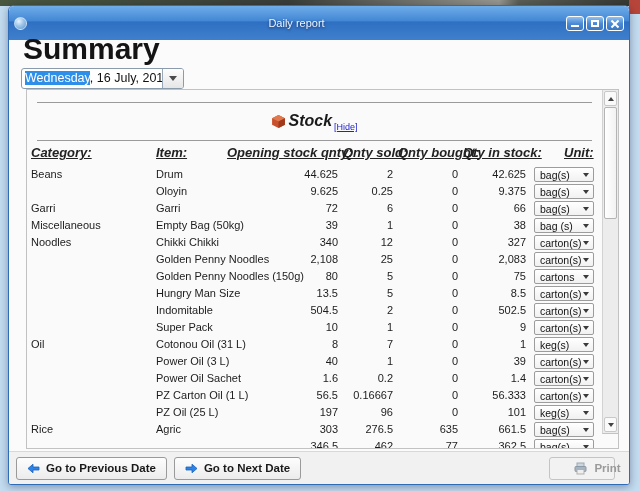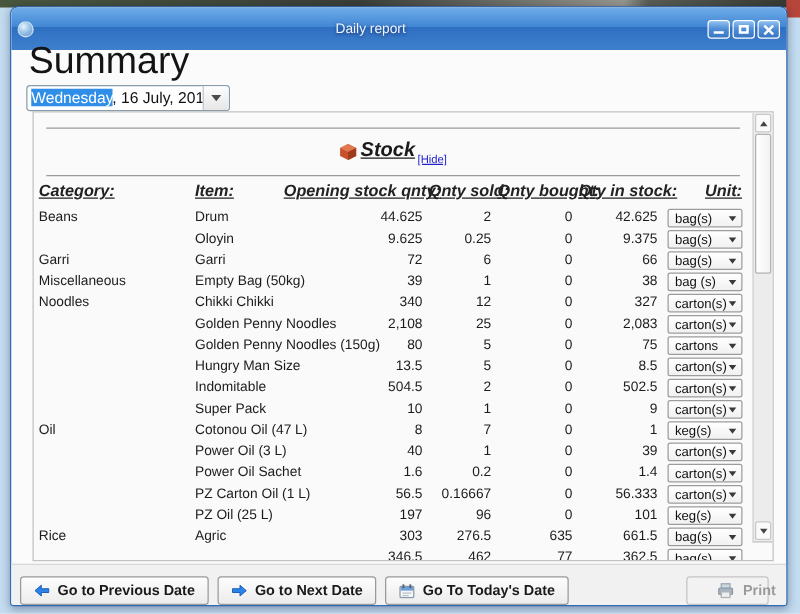--- a/index.html
+++ b/index.html
@@ -26,41 +26,41 @@
   .win-buttons { display:flex; gap:2px; flex:0 0 auto; }
   .win-btn { width:18px; height:15px; border-radius:3px; border:1px solid #ffffff;
     background:linear-gradient(#8fc0ef,#4d8bd6 50%,#3a77c2); position:relative; cursor:pointer; }
   .glyph-min { position:absolute; left:4px; bottom:3px; width:8px; height:2px; background:#fff; }
   .glyph-max { position:absolute; left:4px; top:3px; width:8px; height:7px; border:2px solid #fff; }
   .glyph-close-a, .glyph-close-b { position:absolute; left:3px; top:6px; width:10px; height:2px; background:#fff; }
   .glyph-close-a { transform:rotate(45deg); }
   .glyph-close-b { transform:rotate(-45deg); }
 
   
-  .page-heading { position:absolute; left:14px; top:26px; font-size:30px; font-weight:400;
+  .page-heading { position:absolute; left:14px; top:26px; font-size:30px; font-weight:700;
     color:#141414; }
   .date-combo { position:absolute; left:12px; top:62px; width:163px; height:21px;
     background:#fff; border:1px solid #8a9cac; border-radius:3px; display:flex; cursor:pointer; }
   .date-text { flex:1; font-size:12.5px; line-height:19px; padding-left:3px; color:#111;
     white-space:nowrap; overflow:hidden; }
   .date-sel { background:#2f8fe8; color:#fff; }
   .combo-btn { width:21px; border-left:1px solid #98a8b8; border-radius:0 2px 2px 0;
     background:linear-gradient(#fdfdfd,#e6e6e6); display:flex; align-items:center; justify-content:center; }
   .tri-down { width:0; height:0; border-left:4px solid transparent; border-right:4px solid transparent;
     border-top:5px solid #4a4a4a; }
 
   
   .panel { position:absolute; left:17px; top:83px; width:593px; height:360px;
     background:#fafafa; border:1px solid #c2c2c2; overflow:hidden; }
   .rule { position:absolute; left:10px; right:26px; height:0; border-top:1px solid #9a9a9a; }
   .rule1 { top:12px; } .rule2 { top:50px; }
   .stock-head { position:absolute; left:0; right:16px; top:16px; height:30px;
     display:flex; align-items:center; justify-content:center; gap:2px; }
   .stock-title { font-size:16px; font-weight:bold; font-style:italic;
-    text-decoration:underline; color:#1a1a1a; }
+    color:#1a1a1a; }
   .hide-link { font-size:9px; color:#2222cc; text-decoration:underline;
     align-self:flex-end; margin-bottom:4px; cursor:pointer; }
 
   .thead { position:absolute; left:0; right:16px; top:54px; height:20px; }
   .thead .cell { font-size:13px; font-style:italic; font-weight:600;
     text-decoration:underline; color:#222; }
   .tbody { position:absolute; left:0; right:16px; top:76px; bottom:0; overflow:hidden; }
   .trow { position:relative; height:17px; }
   .cell { position:absolute; top:0; height:17px; line-height:17px; font-size:11px; color:#1c1c1c;
     white-space:nowrap; }
@@ -87,21 +87,21 @@
   .tri-up-sm { width:0; height:0; border-left:3.5px solid transparent; border-right:3.5px solid transparent;
     border-bottom:4px solid #444; }
   .tri-down-sm { width:0; height:0; border-left:3.5px solid transparent; border-right:3.5px solid transparent;
     border-top:4px solid #444; }
   .sb-thumb { position:absolute; left:1px; right:1px; top:17px; height:112px;
     background:linear-gradient(90deg,#ffffff,#f2f2f2); border:1px solid #b4b4b4; border-radius:2px; }
 
   
   .footer { position:absolute; left:0; right:0; bottom:0; height:33px;
     background:#f1f1f1; border-top:1px solid #d8d8d8;
-    display:flex; align-items:flex-end; padding:0 7px; gap:7px; }
+    display:flex; align-items:center; padding:0 7px; gap:7px; }
   .btn { height:23px; display:inline-flex; align-items:center; gap:6px; padding:0 10px;
     background:linear-gradient(#fdfdfd,#ececec); border:1px solid #9a9a9a; border-radius:3px;
     font-size:11.5px; font-weight:600; color:#1a1a1a; cursor:pointer; }
   .btn svg { flex:0 0 auto; }
   .btn-print { margin-left:auto; margin-right:7px; width:66px; justify-content:center;
     background:#f2f2f2; border-color:#c4c4c4; color:#9a9a9a; cursor:default;padding-left:40px; }
 </style>
 </head>
 <body>
 
@@ -284,21 +284,21 @@
     <span class="cell c-bought">0</span>
     <span class="cell c-stock">9</span>
     <span class="unit-combo">
             <span>carton(s)</span>
             <span class="tri-sm"></span>
           </span>
   </div>
 
   <div class="trow">
     <span class="cell c-cat">Oil</span>
-    <span class="cell c-item">Cotonou Oil (47 L)</span>
+    <span class="cell c-item">Cotonou Oil (31 L)</span>
     <span class="cell c-open">8</span>
     <span class="cell c-sold">7</span>
     <span class="cell c-bought">0</span>
     <span class="cell c-stock">1</span>
     <span class="unit-combo">
             <span>keg(s)</span>
             <span class="tri-sm"></span>
           </span>
   </div>
 
@@ -397,31 +397,20 @@
         <path d="M12 4 H6 V1.2 L1 5.5 L6 9.8 V7 H12 Z" fill="#2b83e8" stroke="#1a5fb8" stroke-width="0.8"></path>
       </svg>
       <span>Go to Previous Date</span>
     </button>
     <button class="btn">
       <svg width="13" height="11" viewBox="0 0 13 11">
         <path d="M1 4 H7 V1.2 L12 5.5 L7 9.8 V7 H1 Z" fill="#2b83e8" stroke="#1a5fb8" stroke-width="0.8"></path>
       </svg>
       <span>Go to Next Date</span>
     </button>
-    <button class="btn">
-      <svg width="13" height="12" viewBox="0 0 13 12">
-        <rect x="1" y="2" width="11" height="9" rx="1" fill="#f4f6f8" stroke="#8a98a8"></rect>
-        <rect x="1.5" y="2.5" width="10" height="3" fill="#6f9fd8"></rect>
-        <rect x="3" y="0.5" width="1.5" height="3" fill="#556070"></rect>
-        <rect x="8.5" y="0.5" width="1.5" height="3" fill="#556070"></rect>
-        <rect x="3" y="7" width="7" height="1" fill="#b8c2cc"></rect>
-        <rect x="3" y="9" width="5" height="1" fill="#b8c2cc"></rect>
-      </svg>
-      <span>Go To Today's Date</span>
-    </button>
     <button class="btn btn-print" disabled="">
       <svg width="15" height="13" viewBox="0 0 15 13">
         <rect x="4" y="1" width="7" height="4" fill="#cdd6de" stroke="#9aa7b4"></rect>
         <rect x="2" y="4.5" width="11" height="5" rx="1" fill="#a7b4c2" stroke="#8c99a6"></rect>
         <rect x="4" y="7.5" width="7" height="4.5" fill="#eeeeee" stroke="#b0b0b0"></rect>
       </svg>
       <span>Print</span>
     </button>
   </div>
 </div>

